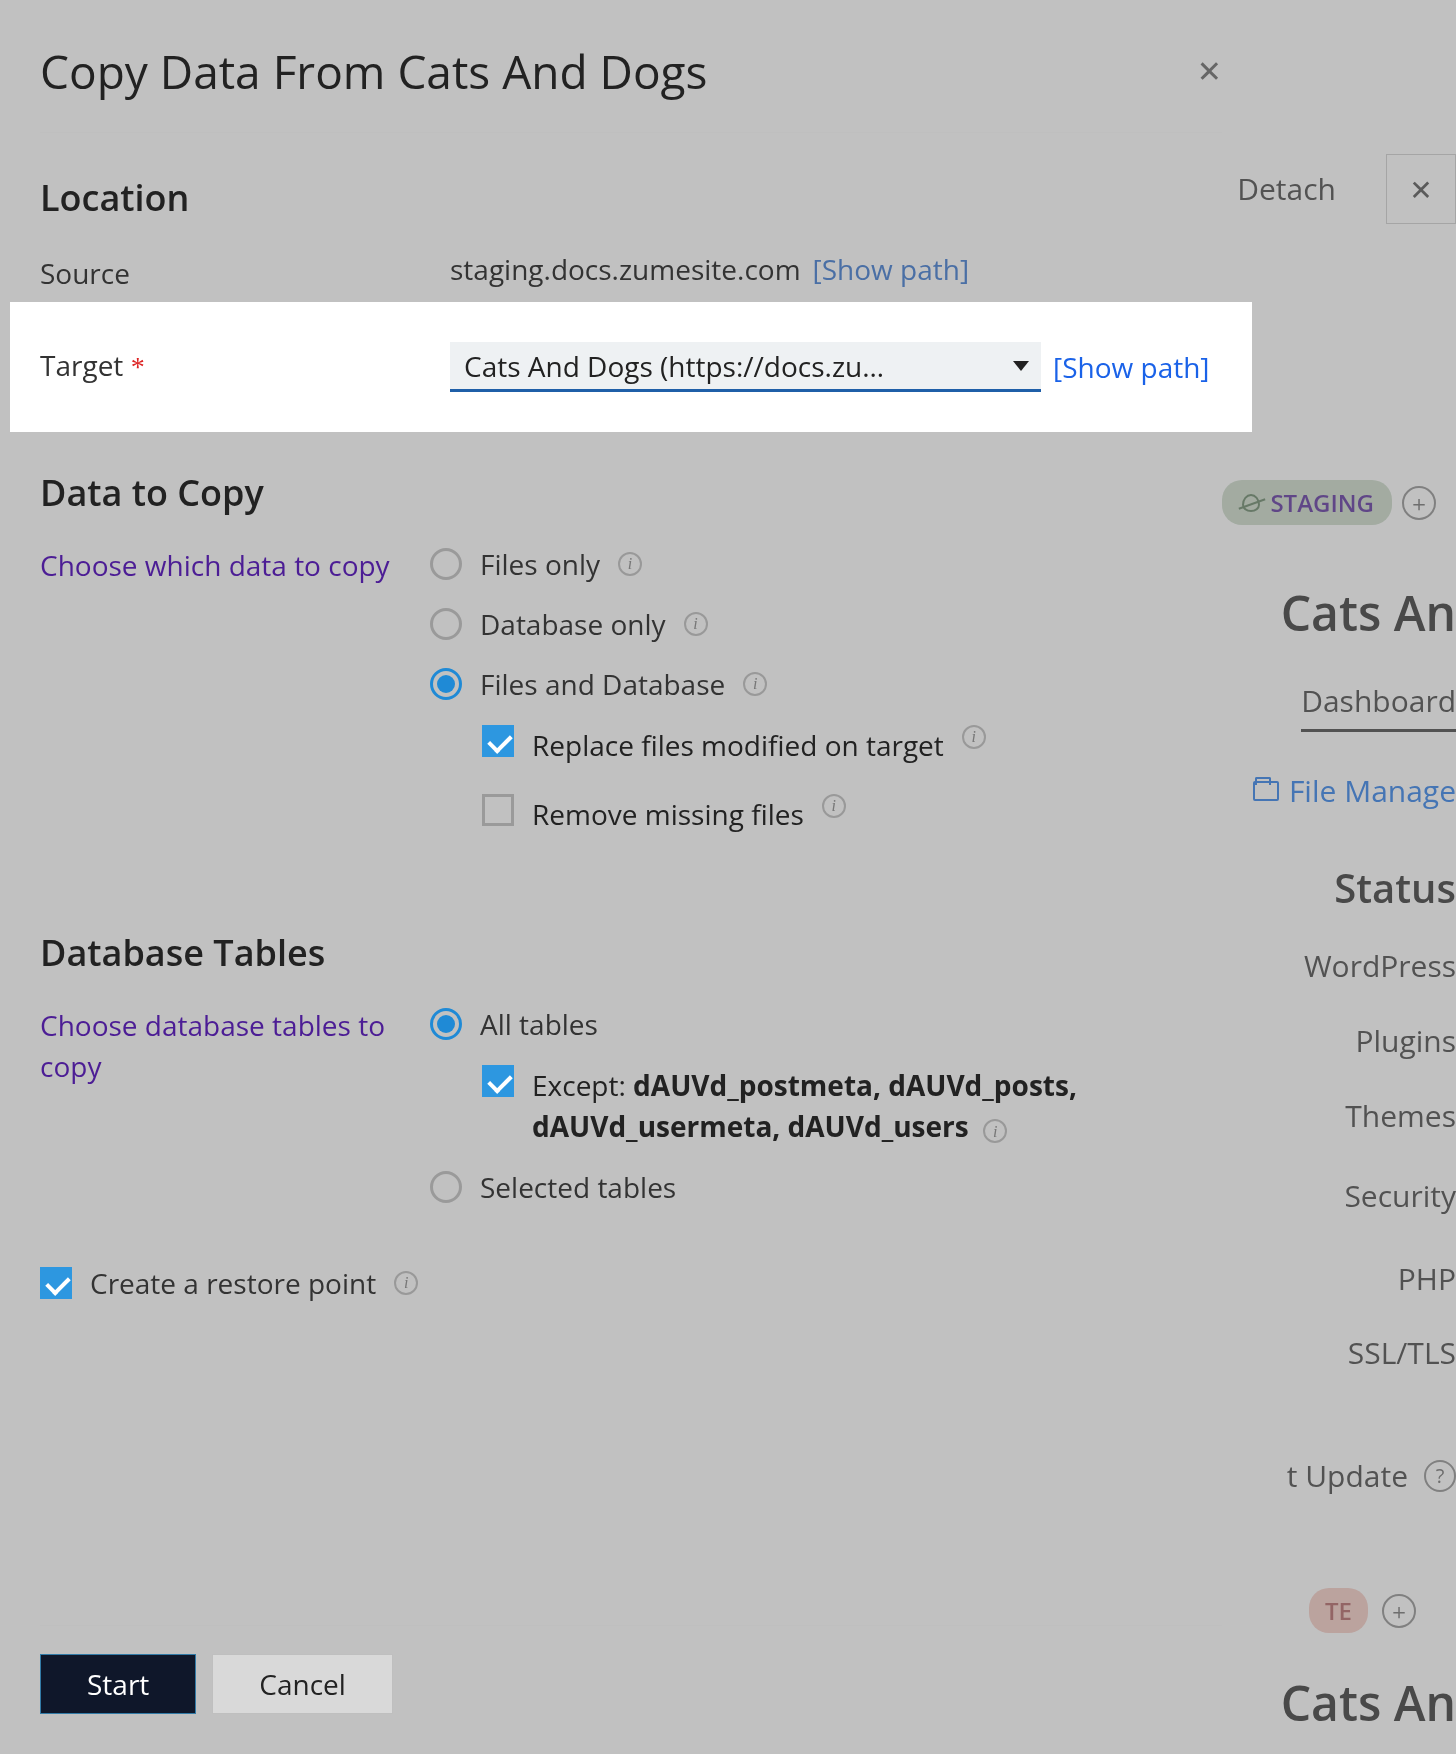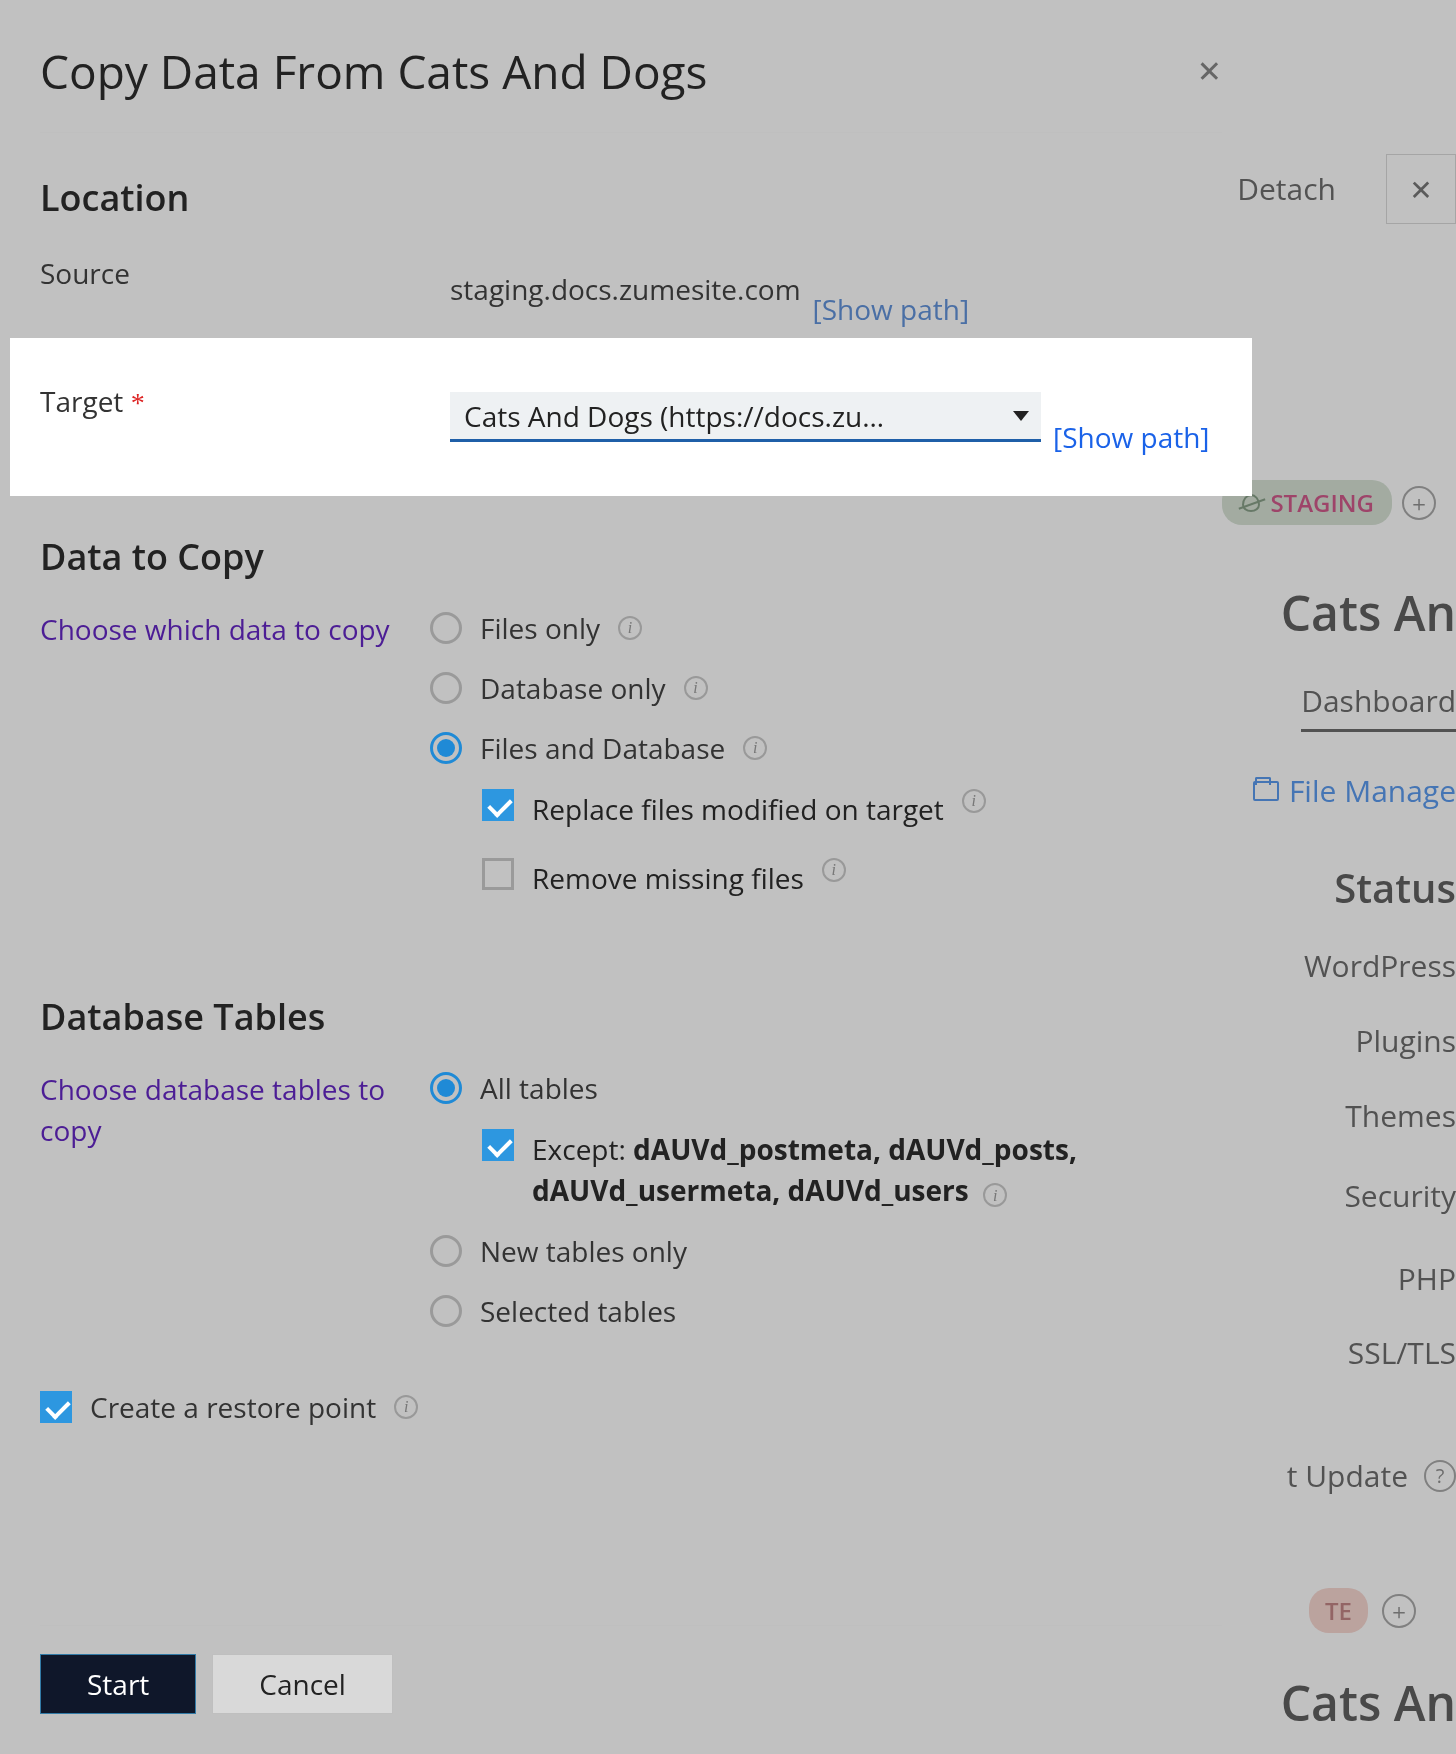--- a/index.html
+++ b/index.html
@@ -46,21 +46,21 @@
   .bg-badge {
     position: absolute;
     right: 20px;
     top: 480px;
     display: flex;
     align-items: center;
     gap: 10px;
   }
   .bg-badge-pill {
     background: #c7d7c5;
-    color: #be185d;
+    color: #4c1d95;
     border-radius: 20px;
     padding: 6px 18px;
     font-size: 24px;
     font-weight: 600;
     display: flex;
     align-items: center;
     gap: 8px;
   }
   .bg-plus {
     width: 34px;
@@ -218,21 +218,20 @@
     flex: 1;
     color: #333;
     display: flex;
     align-items: center;
     gap: 12px;
     flex-wrap: wrap;
   }
   .show-path {
     color: #4a6fa5;
     font-size: 28px;
-    margin-top: 40px;
   }
   .show-path.blue { color: #1a62e8; }
   .req { color: #d22; font-family: serif; }
 
   
   .target-wrap {
     background: #ffffff;
     margin: 10px -30px 0 -30px;
     padding: 40px 30px;
   }
@@ -508,24 +507,20 @@
           <span class="radio checked"></span>
           <span>All tables</span>
         </div>
         <div class="sub-opt-row">
           <span class="check checked"></span>
           <span class="txt">
             <span>Except: </span><b>dAUVd_postmeta, dAUVd_posts, dAUVd_usermeta, dAUVd_users</b>
             &nbsp;<span class="info">i</span>
           </span>
         </div>
-        <div class="opt-row" style="margin-top:16px;">
-          <span class="radio"></span>
-          <span>New tables only</span>
-        </div>
         <div class="opt-row">
           <span class="radio"></span>
           <span>Selected tables</span>
         </div>
       </div>
     </div>
 
     <div class="spacer"></div>
 
     <div class="opt-row" style="margin-left:0;">

